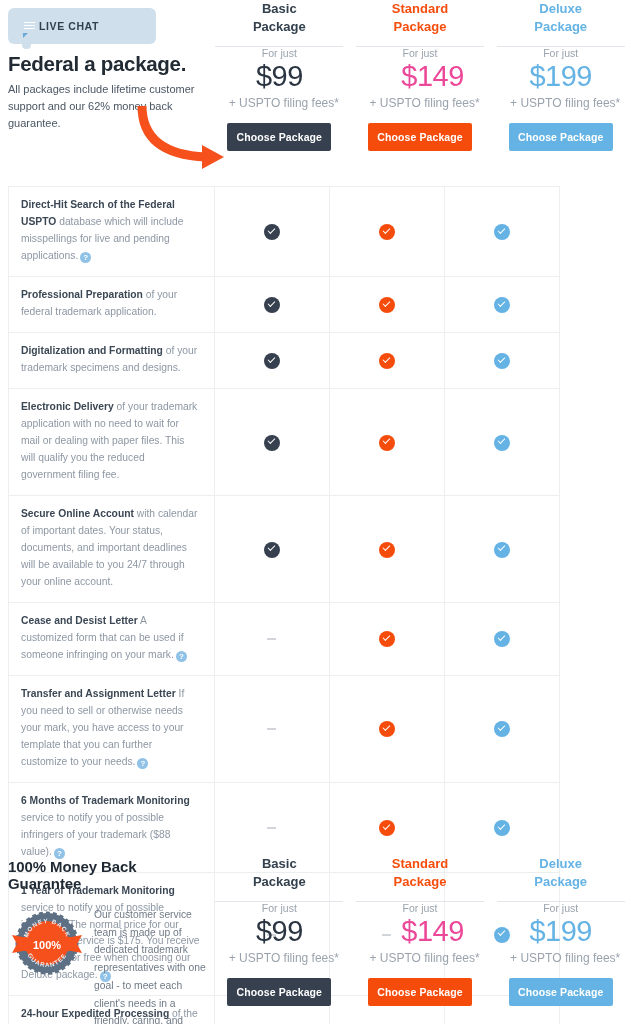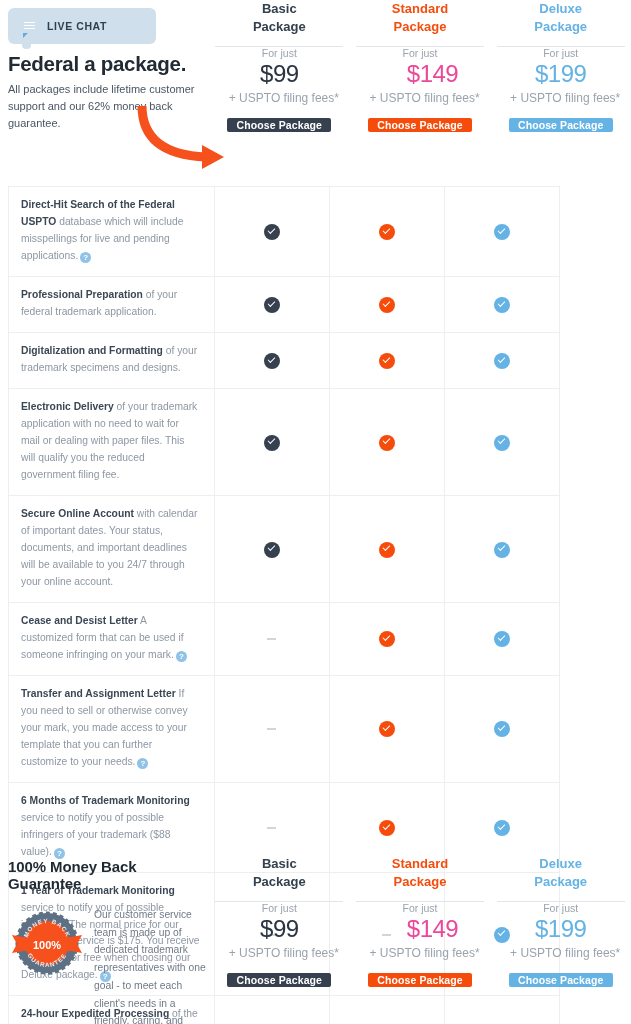--- a/index.html
+++ b/index.html
@@ -11,21 +11,21 @@
     color: #3d4852;
     overflow: hidden;
   }
   .page { position: relative; width: 631px; height: 1024px; }
 
   
   .livechat {
     position: absolute; left: 8px; top: 8px;
     width: 148px; height: 36px;
     background: #cfe0ec; border-radius: 6px;
-    display: flex; align-items: center; gap: 8px;
+    display: flex; align-items: center; 
     padding-left: 12px;
   }
   .livechat:after {
     content: ""; position: absolute; left: 14px; bottom: -5px;
     width: 9px; height: 6px; background: #cfe0ec;
     border-bottom-left-radius: 4px; border-bottom-right-radius: 4px;
   }
   .chat-bubble { width: 19px; height: 17px; position: relative; flex: 0 0 auto; }
   .chat-bubble .b { width: 19px; height: 15px; background: #6aa9d6; border-radius: 50%/55%; }
   .chat-bubble .t { position: absolute; left: 3px; bottom: -3px; width: 0; height: 0;
@@ -50,27 +50,27 @@
   
   .pkg-cols { position: absolute; left: 209px; top: 0px; width: 422px; height: 178px; display: flex; }
   .pkg-cols.bottom { position: absolute; left: 209px; top: 855px; top: 855px; height: 169px; }
   .pkg-col { flex: 1 1 0; display: flex; flex-direction: column; align-items: center; }
   .pkg-title { margin-top: 0; font-size: 13px; font-weight: bold; line-height: 1.35; text-align: center; }
   .pkg-title.basic { color: #33404d; }
   .pkg-title.standard { color: #f54d0c; }
   .pkg-title.deluxe { color: #64b3e4; }
   .pkg-rule { width: 128px; height: 1px; background: #e2e6ea; margin-top: 11px; }
   .pkg-forjust { font-size: 10.5px; color: #9aa3ad; }
-  .pkg-price { margin-top: 1px; font-size: 24px; font-weight: 300; letter-spacing: -.5px; }
+  .pkg-price { margin-top: 1px; font-size: 29px; font-weight: 300; letter-spacing: -.5px; }
   .pkg-price.basic { color: #2b3542; }
   .pkg-price.standard { color: #ec4899; margin-left: 25px; }
   .pkg-price.deluxe { color: #64b3e4; }
   .pkg-fees { margin-top: 3px; font-size: 12px; color: #9aa3ad; margin-left: 9px; }
   .pkg-btn {
-    margin-top: 13px; width: 104px; height: 14px;
+    margin-top: 13px; width: 104px; height: 28px;
     border: none; border-radius: 2px; cursor: pointer;
     font-family: "Liberation Sans", sans-serif;
     font-size: 10.5px; font-weight: bold; color: #ffffff; letter-spacing: .1px;
   }
   .pkg-btn.basic { background: #36404e; }
   .pkg-btn.standard { background: #f64c0b; }
   .pkg-btn.deluxe { background: #64b3e4; }
 
   
   .table { position: absolute; left: 8px; top: 186px; width: 552px; border-collapse: collapse; }
@@ -208,21 +208,21 @@
         <tr>
           <td class="feat-cell">
             <div class="feat-text"><b>Cease and Desist Letter</b><span> A customized form that can be used if someone infringing on your mark.</span><span class="help">?</span></div>
           </td>
           <td class="mark-cell"><span class="dash"></span></td>
           <td class="mark-cell"><span class="tick standard"></span></td>
           <td class="mark-cell"><span class="tick deluxe"></span></td>
         </tr>
         <tr>
           <td class="feat-cell">
-            <div class="feat-text"><b>Transfer and Assignment Letter</b><span> If you need to sell or otherwise convey your mark, you made access to your template that you can further customize to your needs.</span><span class="help">?</span></div>
+            <div class="feat-text"><b>Transfer and Assignment Letter</b><span> If you need to sell or otherwise needs your mark, you have access to your template that you can further customize to your needs.</span><span class="help">?</span></div>
           </td>
           <td class="mark-cell"><span class="dash"></span></td>
           <td class="mark-cell"><span class="tick standard"></span></td>
           <td class="mark-cell"><span class="tick deluxe"></span></td>
         </tr>
         <tr>
           <td class="feat-cell">
             <div class="feat-text"><b>6 Months of Trademark Monitoring</b><span> service to notify you of possible infringers of your trademark ($88 value).</span><span class="help">?</span></div>
           </td>
           <td class="mark-cell"><span class="dash"></span></td>

